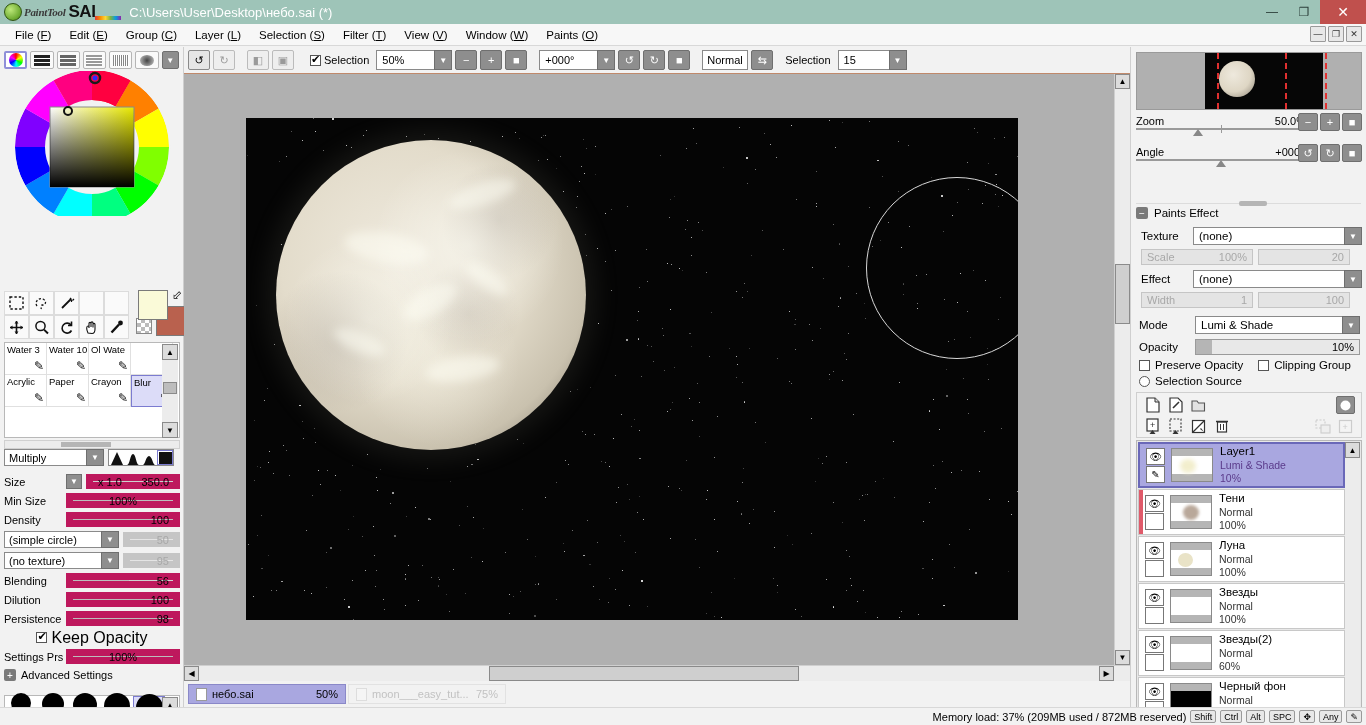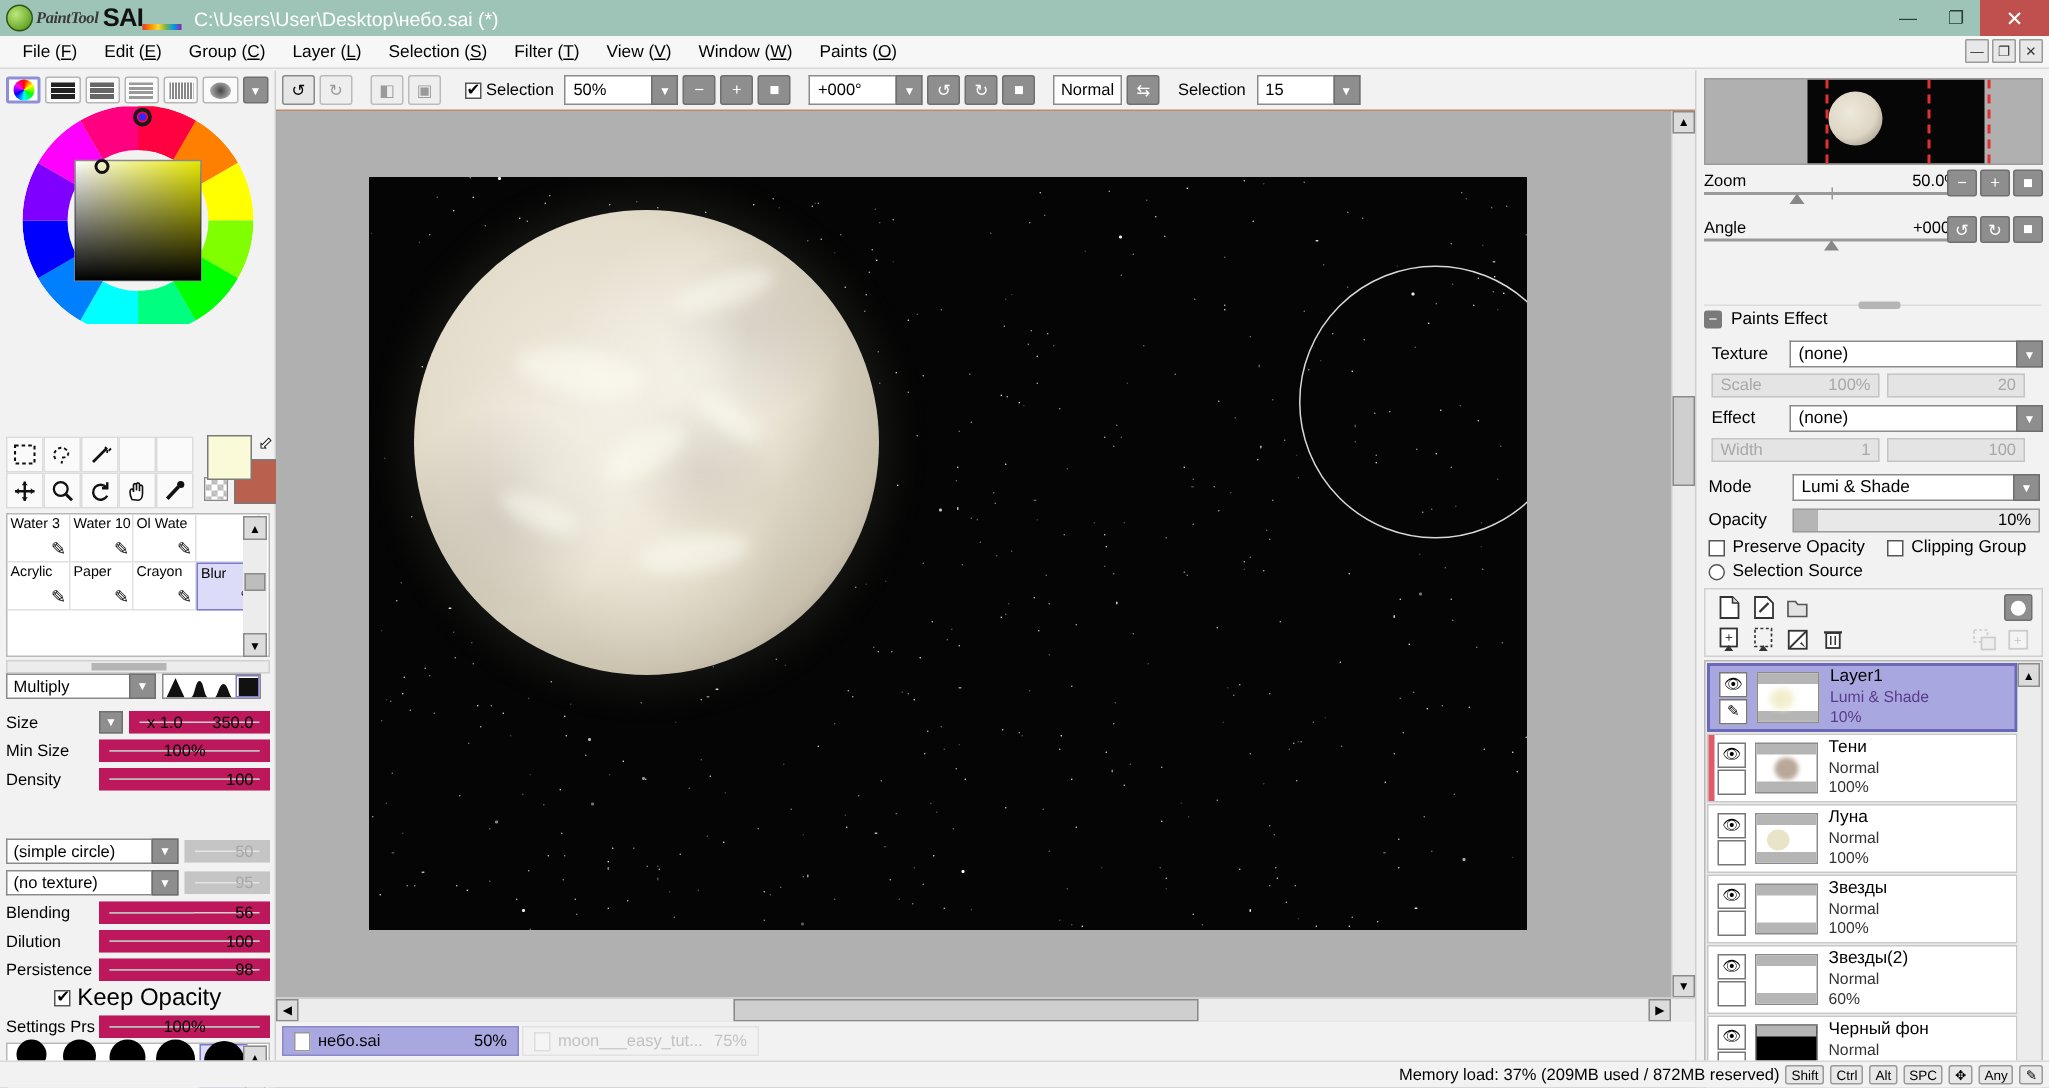--- a/index.html
+++ b/index.html
@@ -544,21 +544,21 @@
           <span class="txtc">100%</span>
         </div>
       </div>
       <div class="prow">
         <span class="plabel">Density</span>
         <div class="pbar">
           <div class="fill" style="width:100%;"></div>
           <span class="txt">100</span>
         </div>
       </div>
-      <div class="prow" style="height:21px;margin-top:28px;">
+      <div class="prow" style="height:21px;">
         <div class="pcombo" style="width:115px;">
           <div class="val">(simple circle)</div>
           <div class="arw">▼</div>
         </div>
         <div class="pbar disabled psmall">
           <span class="txt">50</span>
         </div>
       </div>
       <div class="prow" style="height:21px;">
         <div class="pcombo" style="width:115px;">

